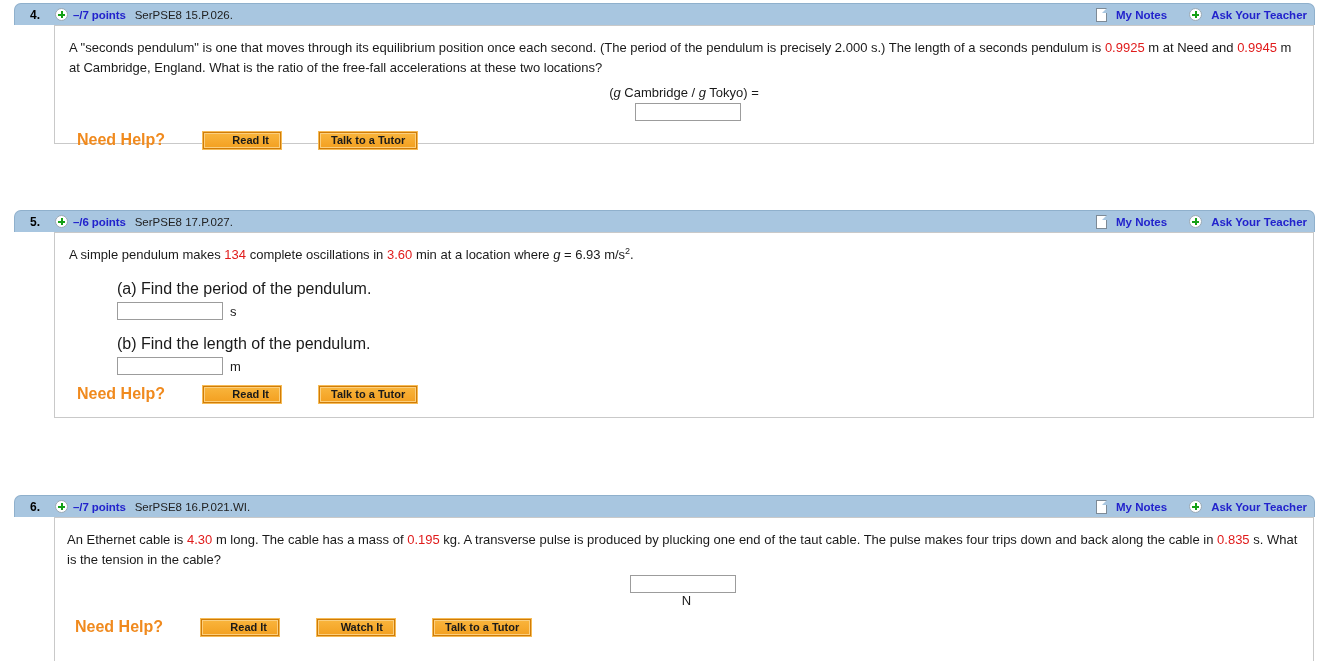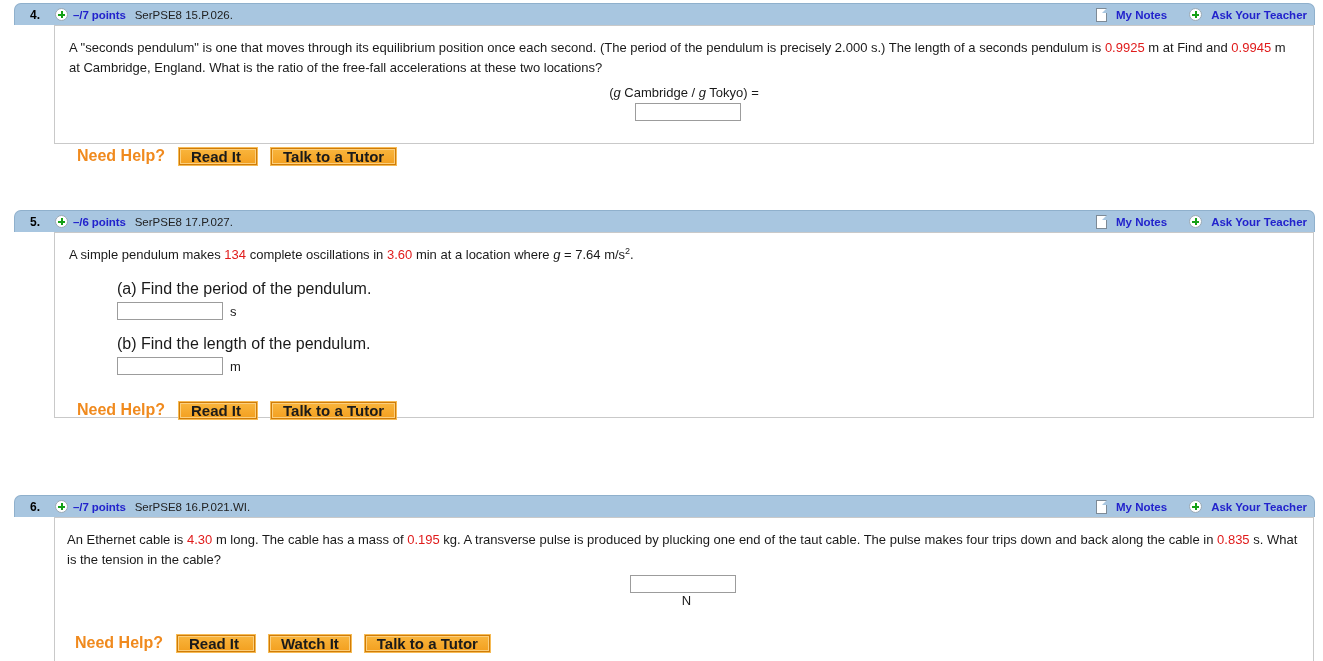--- a/index.html
+++ b/index.html
@@ -181,43 +181,44 @@
     margin-top: 5px;
     display: flex;
     align-items: center;
     flex-direction: column;
   }
 
   
   .need-help {
     display: flex;
     align-items: center;
-    margin-top: 26px;
+    margin-top: 10px;
     margin-left: 8px;
+    gap: 24px;
   }
   .need-help-label {
     color: #f08a1e;
     font-weight: bold;
     font-size: 16px;
     margin-right: 14px;
     white-space: nowrap;
   }
   .help-btn {
     height: 17px;
     min-width: 78px;
     background: linear-gradient(#f9b53d, #f3a020);
     border: 1px solid #d07c08;
     outline: 1px solid #f6bb55;
     box-shadow: inset 0 0 0 1px #fbcf7e;
     color: #1a1a1a;
     font-family: "Liberation Sans", sans-serif;
     font-weight: bold;
-    font-size: 15px;
+    font-size: 11px;
     line-height: 15px;
-    text-align: left;
+    text-align: right;
     padding: 0 11px;
     margin-right: 14px;
     cursor: pointer;
     box-sizing: border-box;
     white-space: nowrap;
   }
   .help-btn:last-child { margin-right: 0; }
 </style>
 </head>
 <body>
@@ -231,21 +232,21 @@
     <span class="q-header-right">
       <span class="note-icon"></span>
       <a class="hdr-link">My Notes</a>
       <span class="hdr-gap"></span>
       <span class="plus-icon teacher"></span>
       <a class="hdr-link">Ask Your Teacher</a>
     </span>
   </div>
   <div class="q-body" style="height:119px;">
     <div class="qtext">
-      <span>A "seconds pendulum" is one that moves through its equilibrium position once each second. (The period of the pendulum is precisely 2.000 s.) The length of a seconds pendulum is </span><span class="num">0.9925</span><span> m at Find and </span><span class="num">0.9945</span><span> m at Cambridge, England. What is the ratio of the free-fall accelerations at these two locations?</span>
+      <span>A "seconds pendulum" is one that moves through its equilibrium position once each second. (The period of the pendulum is precisely 2.000 s.) The length of a seconds pendulum is </span><span class="num">0.9925</span><span> m at Need and </span><span class="num">0.9945</span><span> m at Cambridge, England. What is the ratio of the free-fall accelerations at these two locations?</span>
     </div>
     <div class="inline-row">
       <span class="qtext"><span>(</span><span class="ital">g</span><span> Cambridge / </span><span class="ital">g</span><span> Tokyo) =</span></span>
       <input class="answer-input" type="text" style="margin-left: 8px;" value="">
     </div>
     <div class="need-help">
       <span class="need-help-label">Need Help?</span>
       <button class="help-btn">Read It</button>
       <button class="help-btn">Talk to a Tutor</button>
     </div>
@@ -261,21 +262,21 @@
     <span class="q-header-right">
       <span class="note-icon"></span>
       <a class="hdr-link">My Notes</a>
       <span class="hdr-gap"></span>
       <span class="plus-icon teacher"></span>
       <a class="hdr-link">Ask Your Teacher</a>
     </span>
   </div>
   <div class="q-body" style="height:186px;">
     <div class="qtext">
-      <span>A simple pendulum makes </span><span class="num">134</span><span> complete oscillations in </span><span class="num">3.60</span><span> min at a location where </span><span class="ital">g</span><span> = 7.64 m/s</span><sup>2</sup><span>.</span>
+      <span>A simple pendulum makes </span><span class="num">134</span><span> complete oscillations in </span><span class="num">3.60</span><span> min at a location where </span><span class="ital">g</span><span> = 6.93 m/s</span><sup>2</sup><span>.</span>
     </div>
 
     <div class="part">
       <div class="part-label">(a) Find the period of the pendulum.</div>
       <div class="part-row">
         <input class="answer-input" type="text" value="" style="">
         <span class="unit">s</span>
       </div>
     </div>
 

